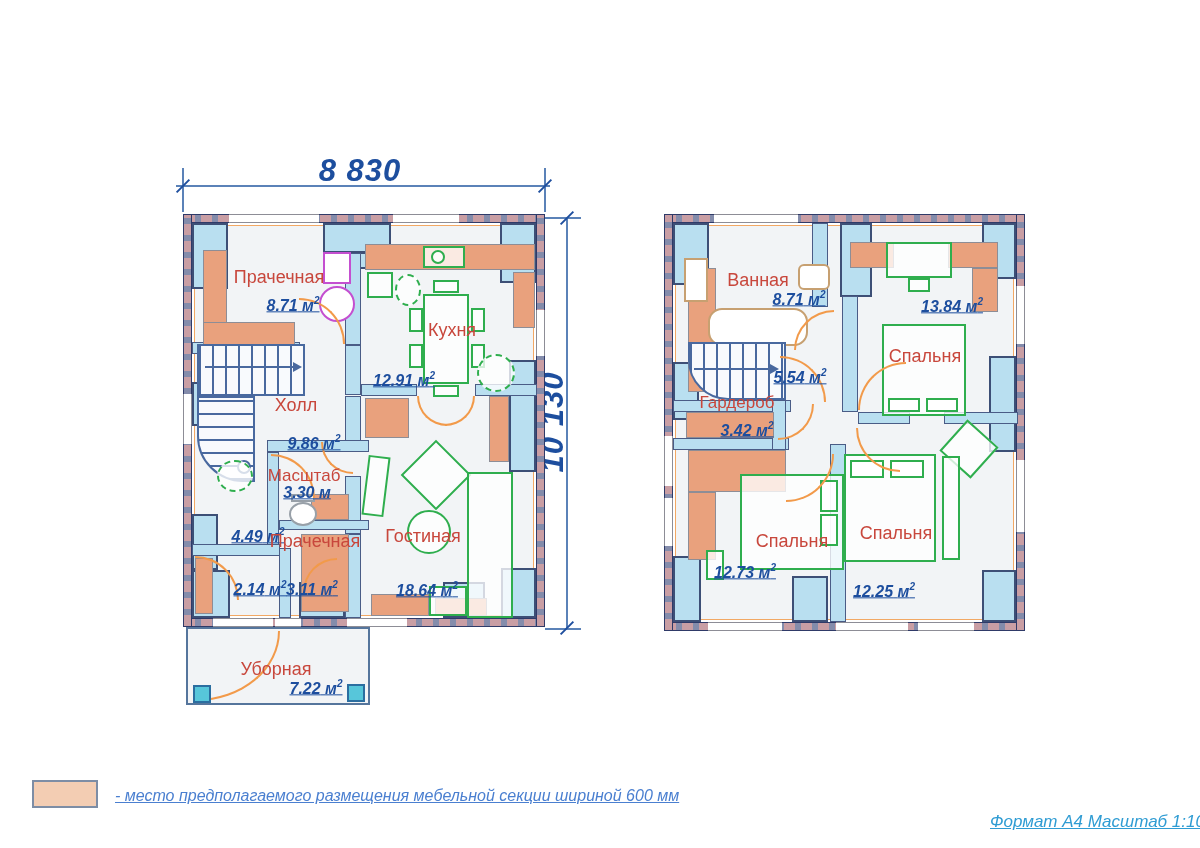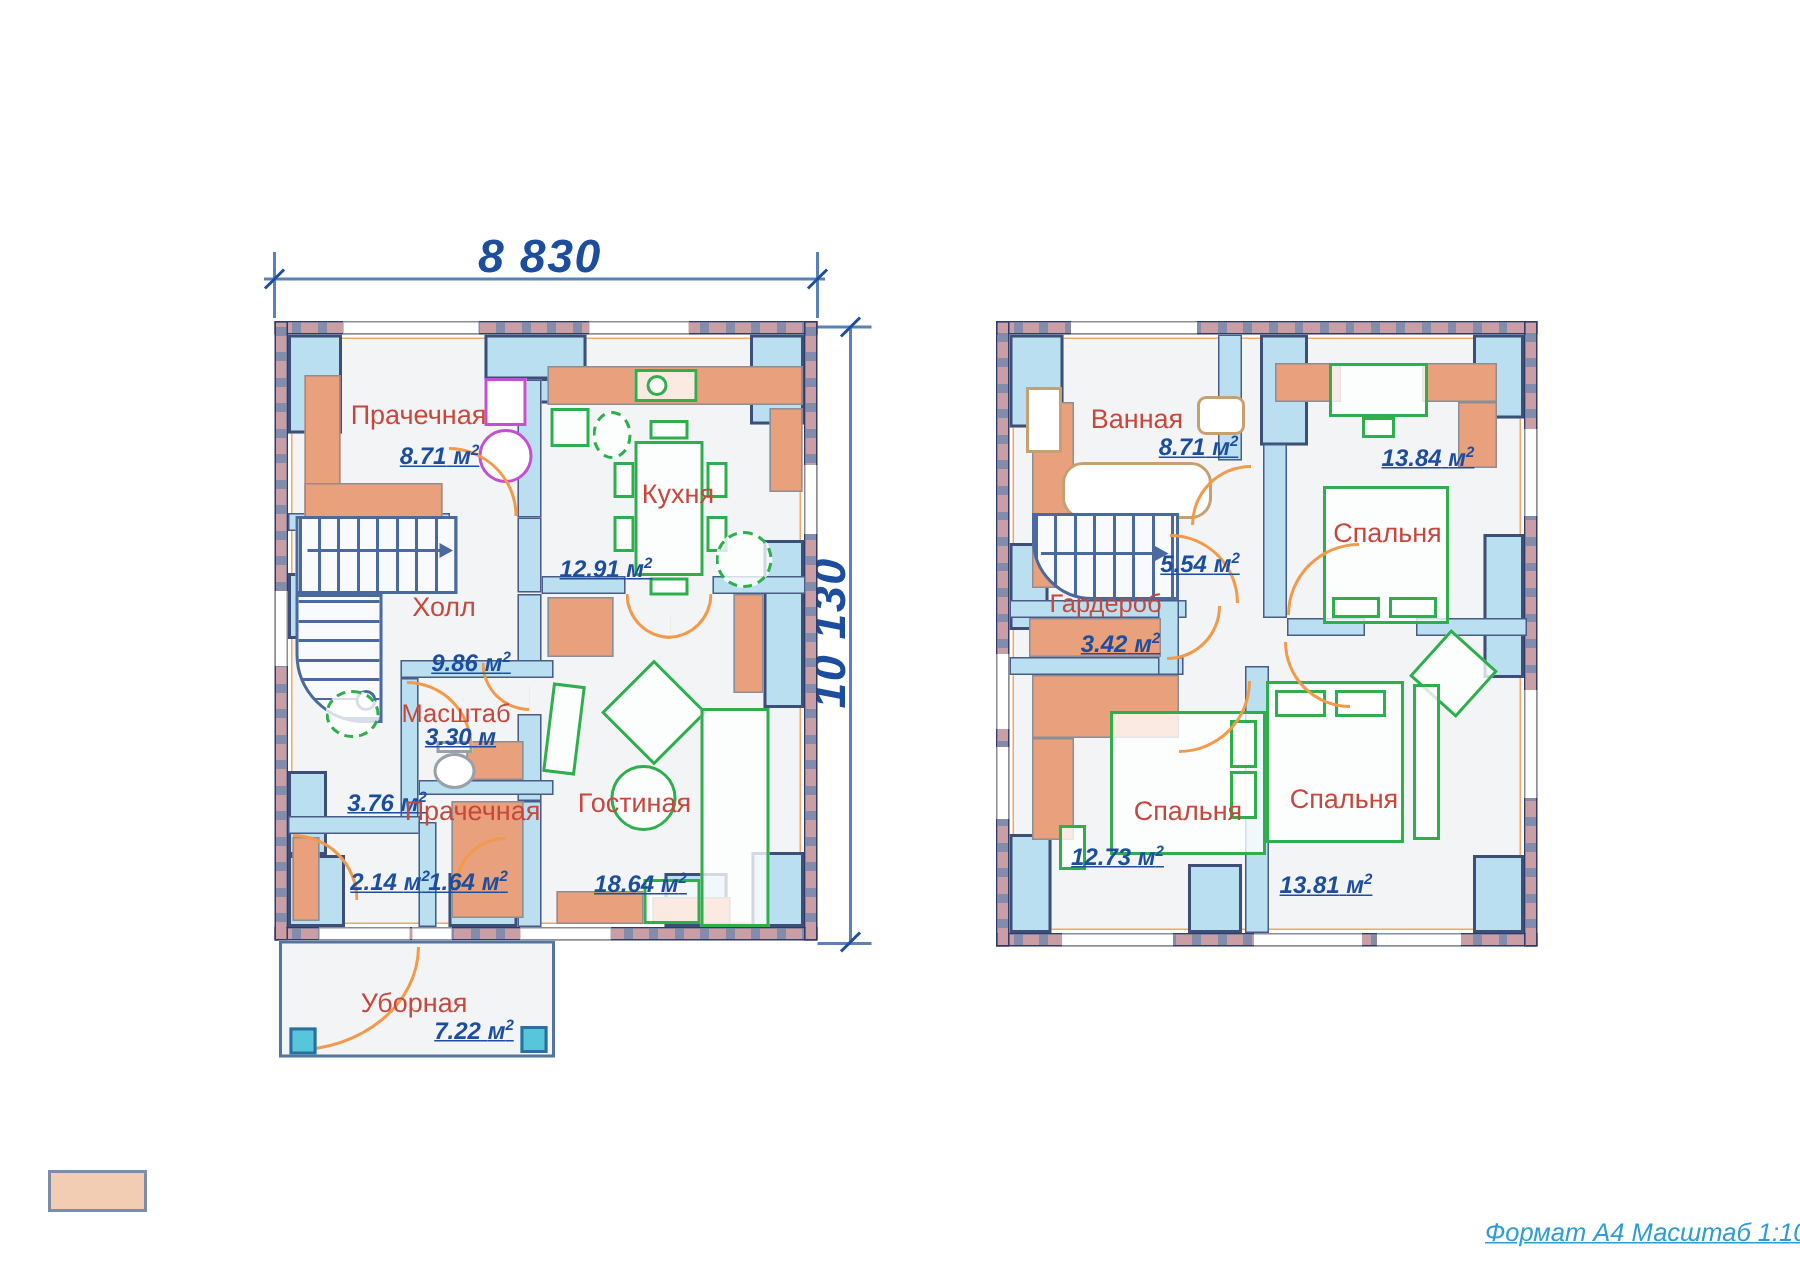--- a/index.html
+++ b/index.html
@@ -170,23 +170,23 @@
   </div>
 
   <div class="rname" style="left:279px;top:277px">Прачечная</div>
   <div class="area" style="left:293px;top:305px"><span>8.71</span>&nbsp;<span>м</span><sup>2</sup></div>
   <div class="rname" style="left:452px;top:330px">Кухня</div>
   <div class="area" style="left:404px;top:380px"><span>12.91</span>&nbsp;<span>м</span><sup>2</sup></div>
   <div class="rname" style="left:296px;top:405px">Холл</div>
   <div class="area" style="left:314px;top:443px"><span>9.86</span>&nbsp;<span>м</span><sup>2</sup></div>
   <div class="rname" style="left:304px;top:476px;font-size:17px">Масштаб</div>
   <div class="area" style="left:307px;top:492px"><span>3.30</span>&nbsp;<span>м</span><sup></sup></div>
-  <div class="area" style="left:258px;top:536px"><span>3.76</span>&nbsp;<span>м</span><sup>2</sup></div>
+  <div class="area" style="left:258px;top:536px"><span>4.49</span>&nbsp;<span>м</span><sup>2</sup></div>
   <div class="rname" style="left:315px;top:541px">Прачечная</div>
-  <div class="area" style="left:312px;top:589px"><span>1.64</span>&nbsp;<span>м</span><sup>2</sup></div>
+  <div class="area" style="left:312px;top:589px"><span>3.11</span>&nbsp;<span>м</span><sup>2</sup></div>
   <div class="area" style="left:260px;top:589px"><span>2.14</span>&nbsp;<span>м</span><sup>2</sup></div>
   <div class="rname" style="left:423px;top:536px">Гостиная</div>
   <div class="area" style="left:427px;top:590px"><span>18.64</span>&nbsp;<span>м</span><sup>2</sup></div>
   <div class="rname" style="left:276px;top:669px">Уборная</div>
   <div class="area" style="left:316px;top:688px"><span>7.22</span>&nbsp;<span>м</span><sup>2</sup></div>
 
   <div class="abs" style="left:664px;top:214px;width:361px;height:417px">
     <div class="floor"></div>
     <div class="wt"></div>
     <div class="wb"></div>
@@ -262,18 +262,19 @@
   <div class="rname" style="left:758px;top:280px">Ванная</div>
   <div class="area" style="left:799px;top:299px"><span>8.71</span>&nbsp;<span>м</span><sup>2</sup></div>
   <div class="rname" style="left:925px;top:356px">Спальня</div>
   <div class="area" style="left:952px;top:306px"><span>13.84</span>&nbsp;<span>м</span><sup>2</sup></div>
   <div class="area" style="left:800px;top:377px"><span>5.54</span>&nbsp;<span>м</span><sup>2</sup></div>
   <div class="rname" style="left:737px;top:403px;font-size:17px">Гардероб</div>
   <div class="area" style="left:747px;top:430px"><span>3.42</span>&nbsp;<span>м</span><sup>2</sup></div>
   <div class="rname" style="left:792px;top:541px">Спальня</div>
   <div class="area" style="left:745px;top:572px"><span>12.73</span>&nbsp;<span>м</span><sup>2</sup></div>
   <div class="rname" style="left:896px;top:533px">Спальня</div>
-  <div class="area" style="left:884px;top:591px"><span>13.81</span>&nbsp;<span>м</span><sup>2</sup></div>
+  <div class="area" style="left:884px;top:591px"><span>12.25</span>&nbsp;<span>м</span><sup>2</sup></div>
 
   <div class="legend-swatch" style="left:32px;top:780px;width:66px;height:28px"></div>
+  <div class="legend-text" style="left:115px;top:787px">- место предполагаемого размещения мебельной секции шириной 600 мм</div>
   <div class="footer-text" style="left:990px;top:812px">Формат А4 Масштаб 1:100</div>
 
 </div>
 
 </body></html>

